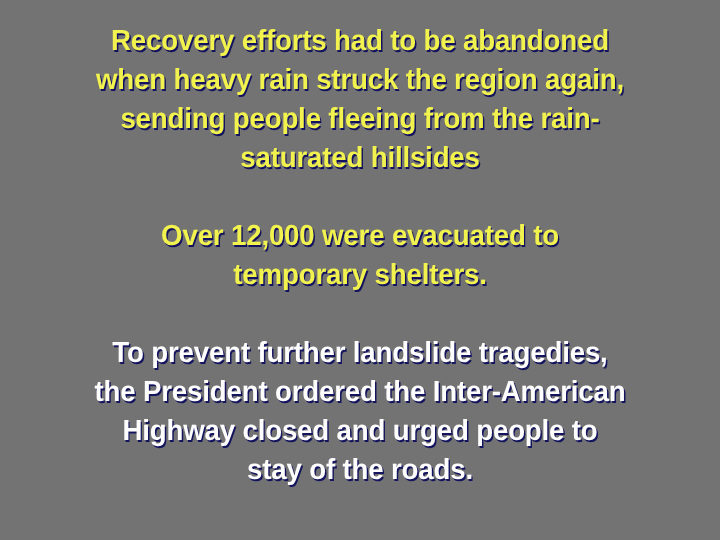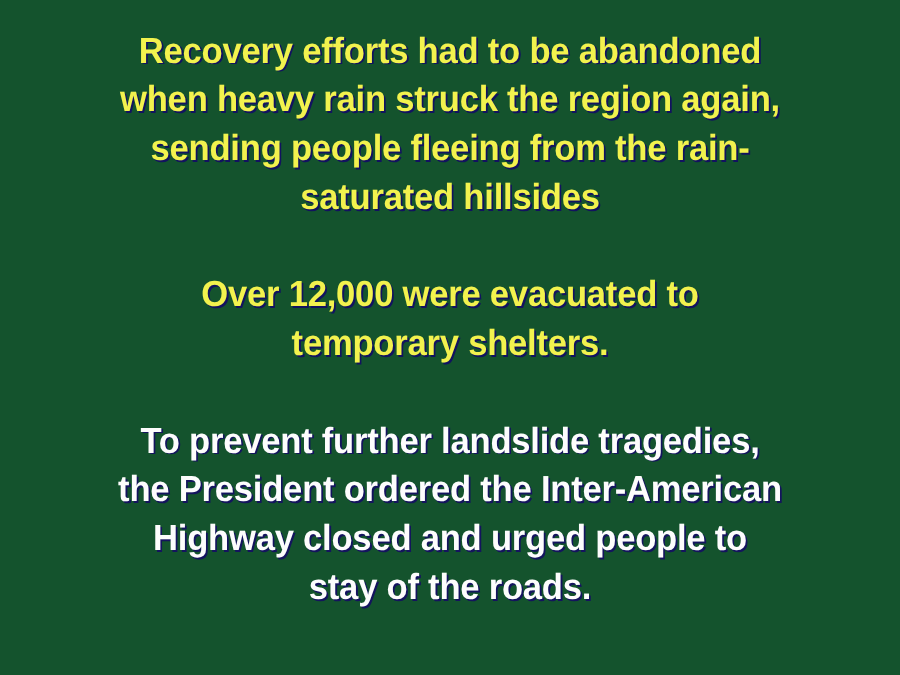--- a/index.html
+++ b/index.html
@@ -10,21 +10,21 @@
     width: 720px;
     height: 540px;
     overflow: hidden;
     background: #0a0af5;
     font-family: "Liberation Sans", "DejaVu Sans", sans-serif;
   }
   .slide {
     position: relative;
     width: 720px;
     height: 540px;
-    background: #14532d;
+    background: #737373;
     box-sizing: border-box;
     padding: 0;
   }
   .content {
     position: absolute;
     left: 30px;
     right: 30px;
     top: 22px;
     width: 660px;
     box-sizing: border-box;

